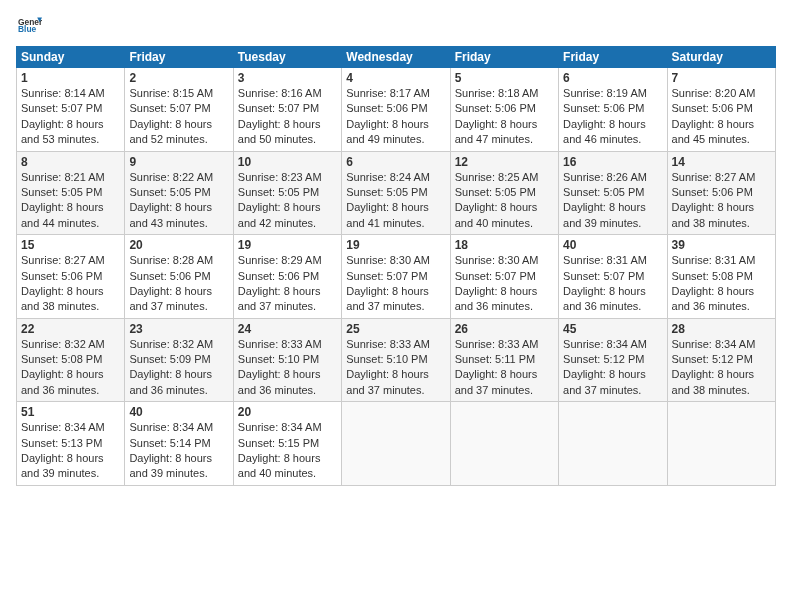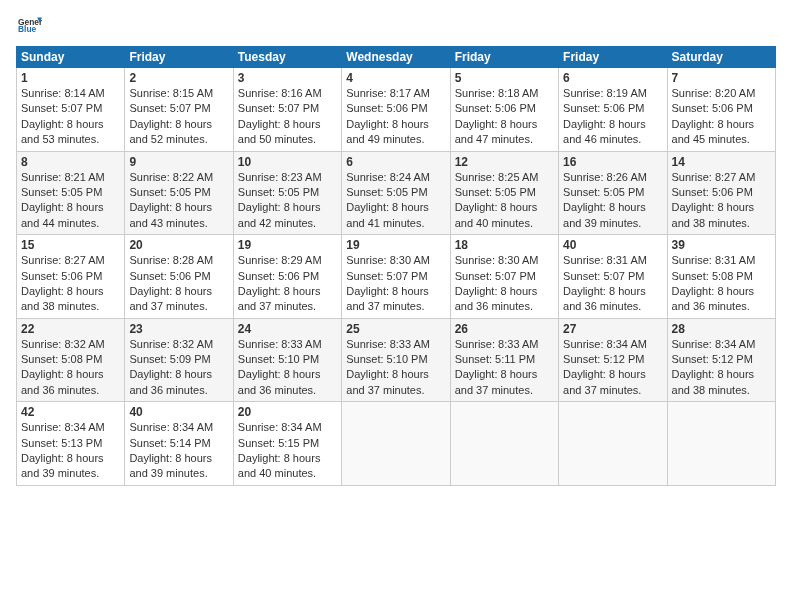--- a/index.html
+++ b/index.html
@@ -223,31 +223,31 @@
         </td>
           <td>
           <span class="day-num">25</span>
           <div class="day-info">Sunrise: 8:33 AM<br>Sunset: 5:10 PM<br>Daylight: 8 hours<br>and 37 minutes.</div>
         </td>
           <td>
           <span class="day-num">26</span>
           <div class="day-info">Sunrise: 8:33 AM<br>Sunset: 5:11 PM<br>Daylight: 8 hours<br>and 37 minutes.</div>
         </td>
           <td>
-          <span class="day-num">27</span>
+          <span class="day-num">45</span>
           <div class="day-info">Sunrise: 8:34 AM<br>Sunset: 5:12 PM<br>Daylight: 8 hours<br>and 37 minutes.</div>
         </td>
           <td>
           <span class="day-num">28</span>
           <div class="day-info">Sunrise: 8:34 AM<br>Sunset: 5:12 PM<br>Daylight: 8 hours<br>and 38 minutes.</div>
         </td>
         </tr>
         <tr>
           <td>
-          <span class="day-num">42</span>
+          <span class="day-num">51</span>
           <div class="day-info">Sunrise: 8:34 AM<br>Sunset: 5:13 PM<br>Daylight: 8 hours<br>and 39 minutes.</div>
         </td>
           <td>
           <span class="day-num">40</span>
           <div class="day-info">Sunrise: 8:34 AM<br>Sunset: 5:14 PM<br>Daylight: 8 hours<br>and 39 minutes.</div>
         </td>
           <td>
           <span class="day-num">20</span>
           <div class="day-info">Sunrise: 8:34 AM<br>Sunset: 5:15 PM<br>Daylight: 8 hours<br>and 40 minutes.</div>
         </td>

